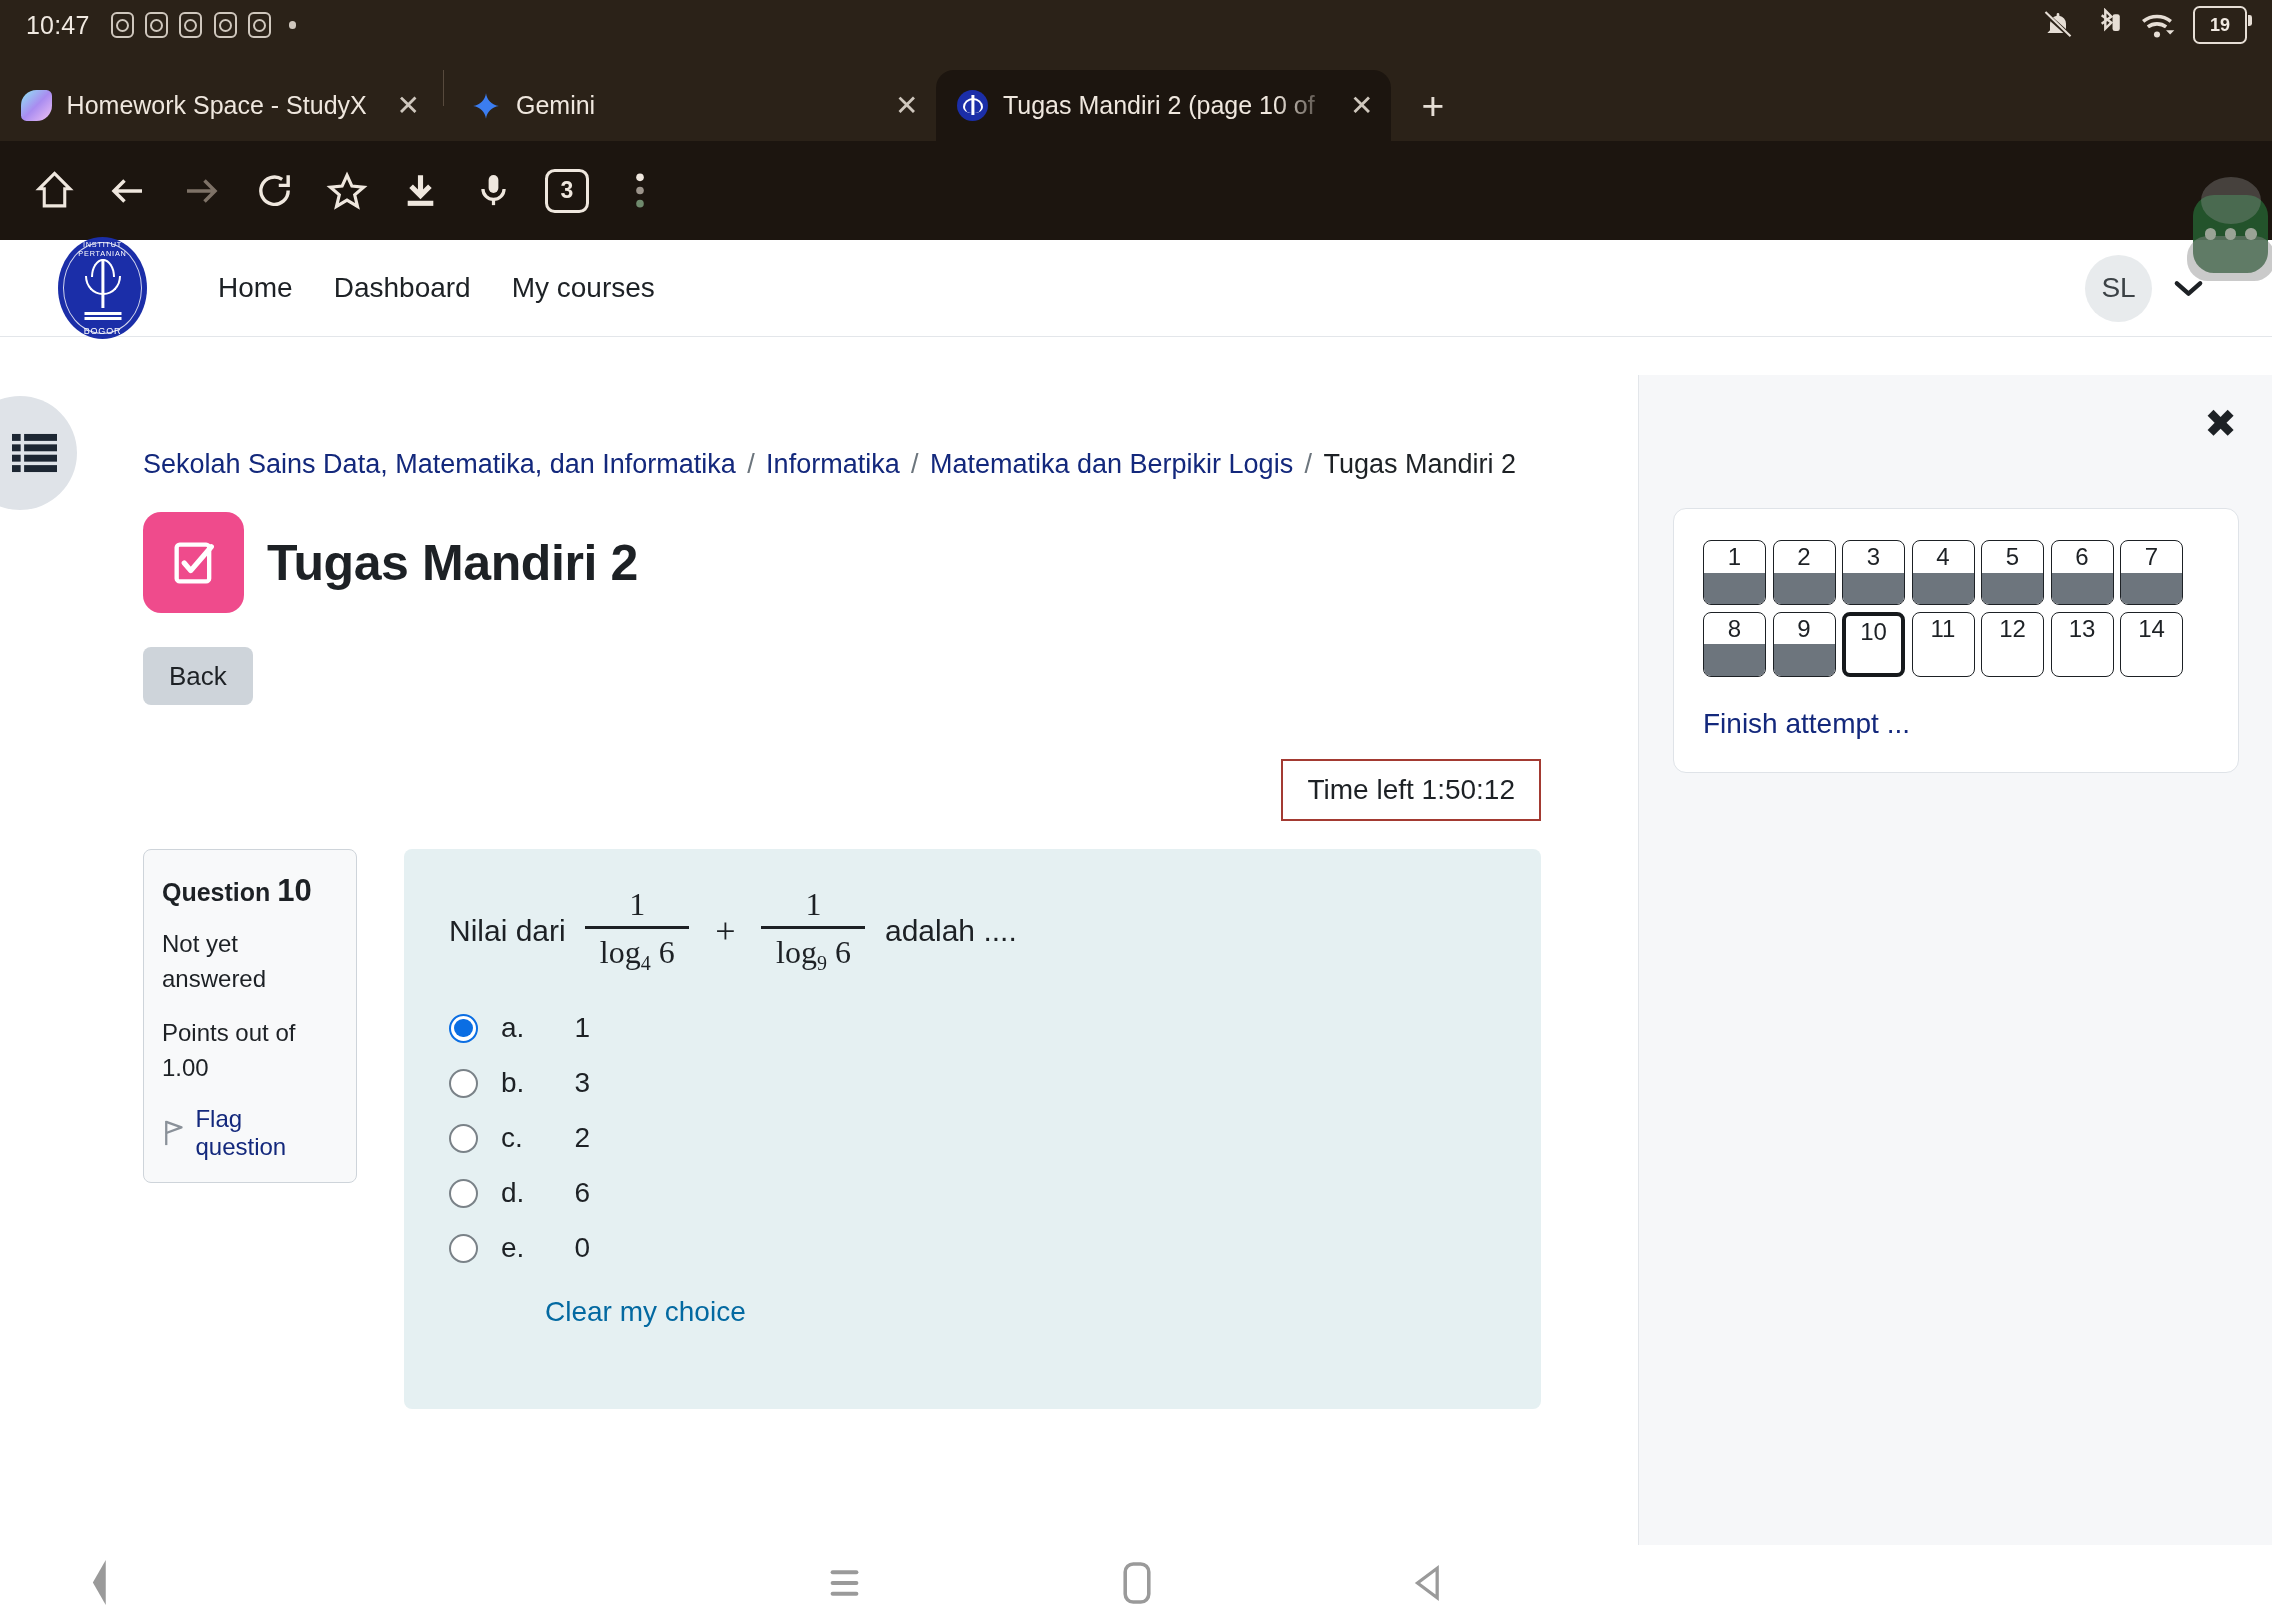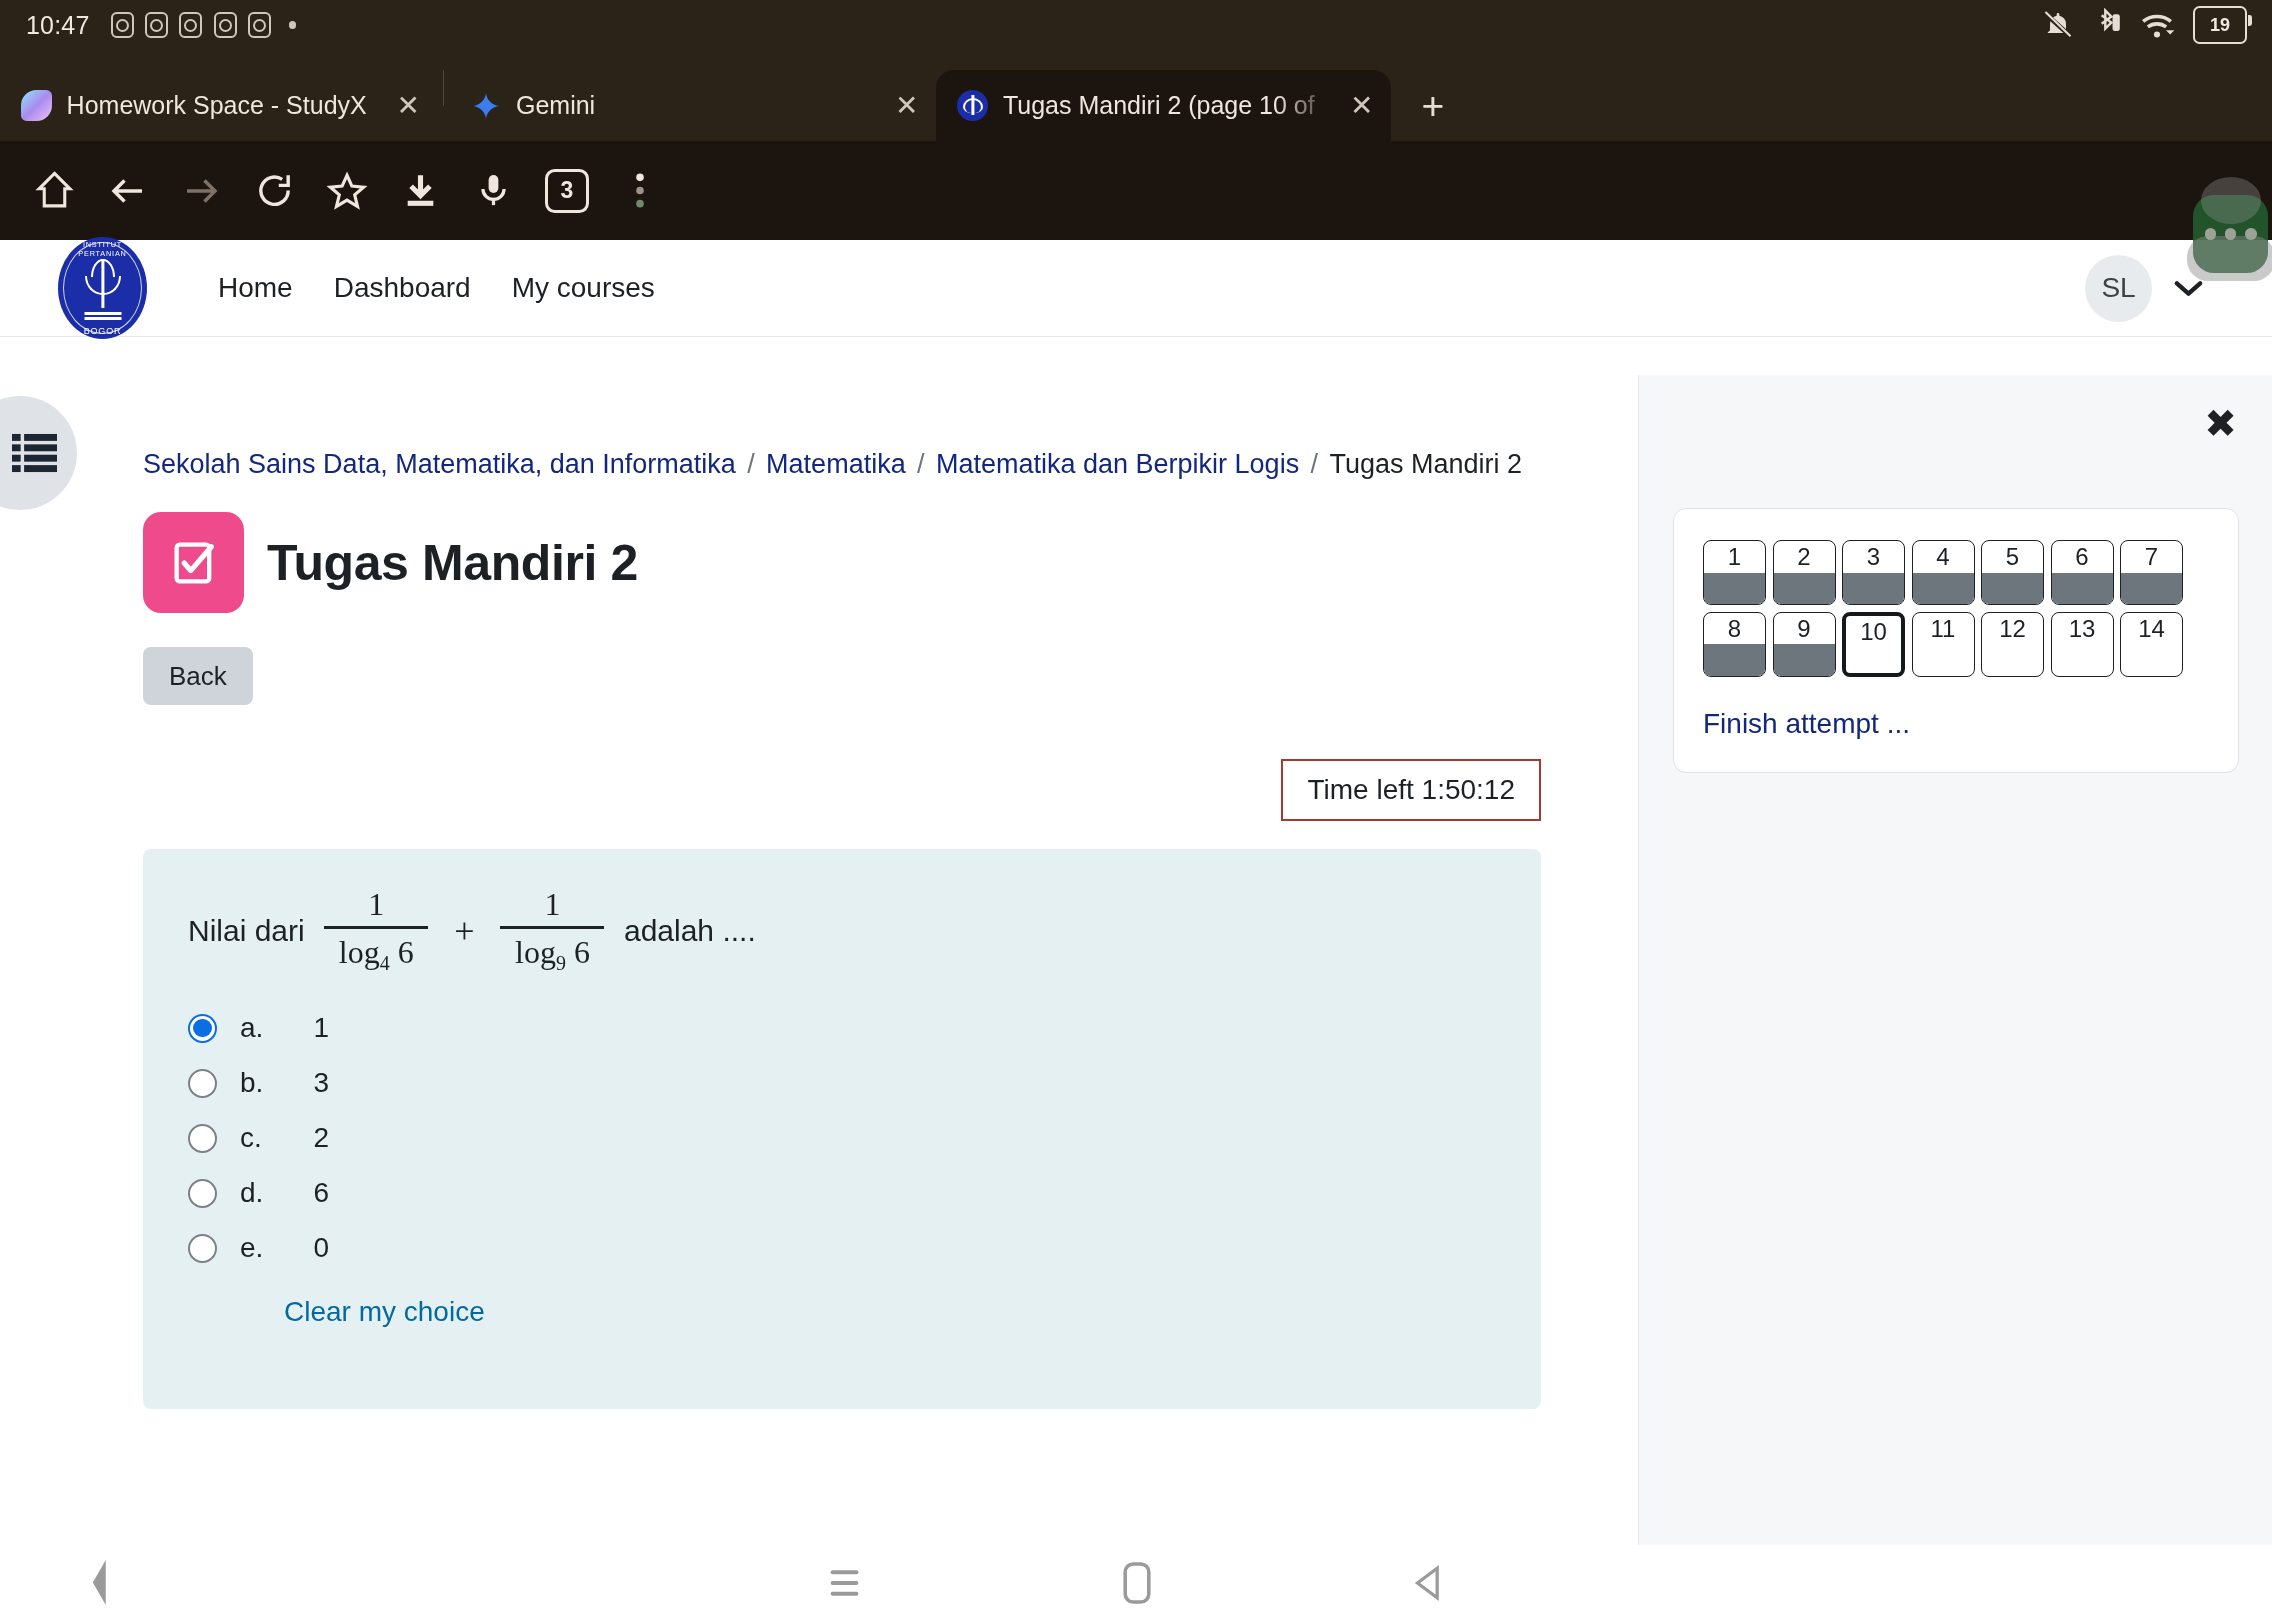--- a/index.html
+++ b/index.html
@@ -425,41 +425,56 @@
         <rect x="0" y="13" width="5" height="4" fill="#1d2733"></rect>
         <rect x="7" y="13" width="19" height="4" fill="#1d2733"></rect>
         <rect x="0" y="19" width="5" height="4" fill="#1d2733"></rect>
         <rect x="7" y="19" width="19" height="4" fill="#1d2733"></rect>
       </svg>
     </div>
 
     <div class="main-col">
 
       <div class="breadcrumb">
-        <a>Sekolah Sains Data, Matematika, dan Informatika</a><span class="sep">/</span><a>Matematika</a><span class="sep">/</span><a>Matematika dan Berpikir Logis</a><span class="sep">/</span><span class="current">Tugas Mandiri 2</span>
+        <a>Sekolah Sains Data, Matematika, dan Informatika</a><span class="sep">/</span><a>Informatika</a><span class="sep">/</span><a>Matematika dan Berpikir Logis</a><span class="sep">/</span><span class="current">Tugas Mandiri 2</span>
       </div>
 
       <div class="title-row">
         <div class="quiz-icon">
           <svg width="52" height="52" viewBox="0 0 24 24">
             <rect x="4" y="3.5" width="15" height="17" rx="1.4" fill="none" stroke="#fff" stroke-width="2"></rect>
             <path d="M7.5 12 L10.5 15.5 L20 4.5" fill="none" stroke="#fff" stroke-width="2.4" stroke-linecap="round" stroke-linejoin="round"></path>
           </svg>
         </div>
         <div class="page-title">Tugas Mandiri 2</div>
       </div>
 
       <div class="back-btn">Back</div>
 
       <div class="timer-row">
         <div class="timer">Time left 1:50:12</div>
       </div>
 
       <div class="qrow">
 
+        <div class="qinfo">
+          <div class="qnum">
+            <span>Question</span>
+            <b>10</b>
+          </div>
+          <div class="qstate">Not yet answered</div>
+          <div class="qpoints">Points out of 1.00</div>
+          <div class="qflag">
+            <svg width="24" height="28" viewBox="0 0 18 22">
+              <path d="M3 1.5 L3 20.5" stroke="#8a9199" stroke-width="1.8"></path>
+              <path d="M3 2.2 L15 6.6 L3 11" fill="none" stroke="#8a9199" stroke-width="1.8" stroke-linejoin="round"></path>
+            </svg>
+            <span>Flag question</span>
+          </div>
+        </div>
 
         <div class="qbody">
           <div class="qtext">
             <span class="plain">Nilai dari</span>
             <span class="frac">
               <span class="num">1</span>
               <span class="bar"></span>
               <span class="den"><span>log</span><sub>4</sub> <span>6</span></span>
             </span>
             <span class="plus">+</span>

